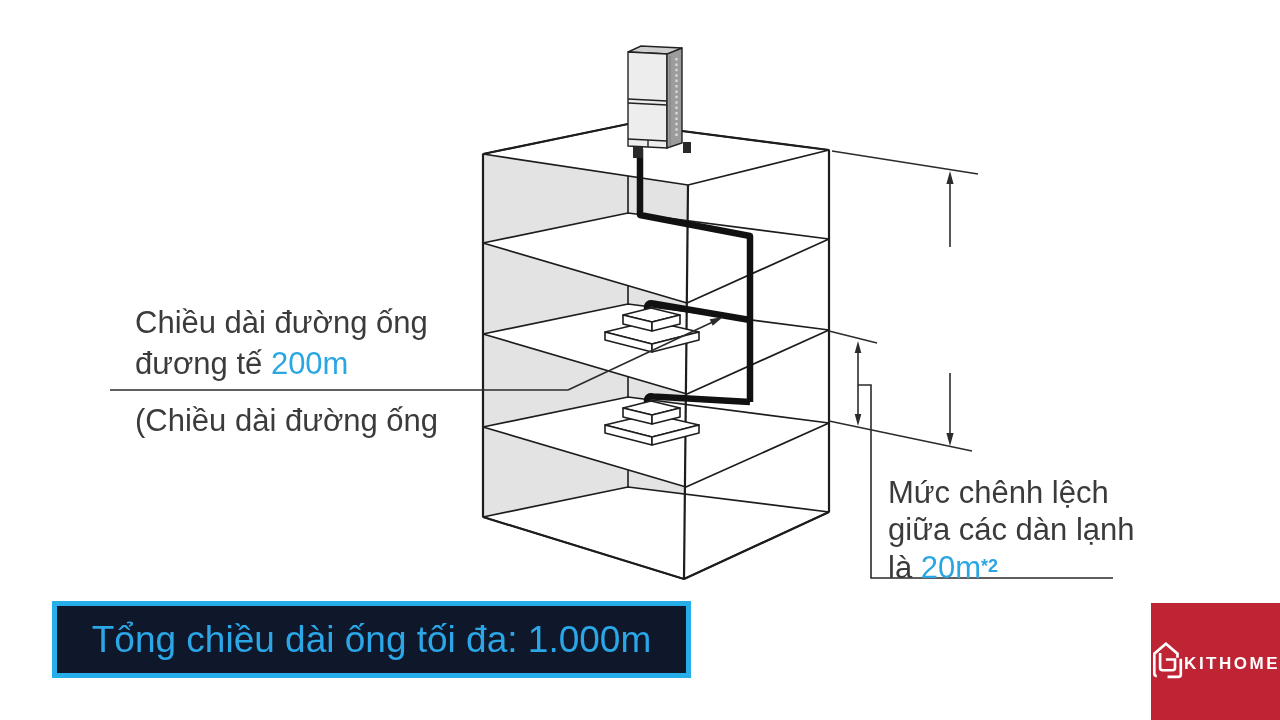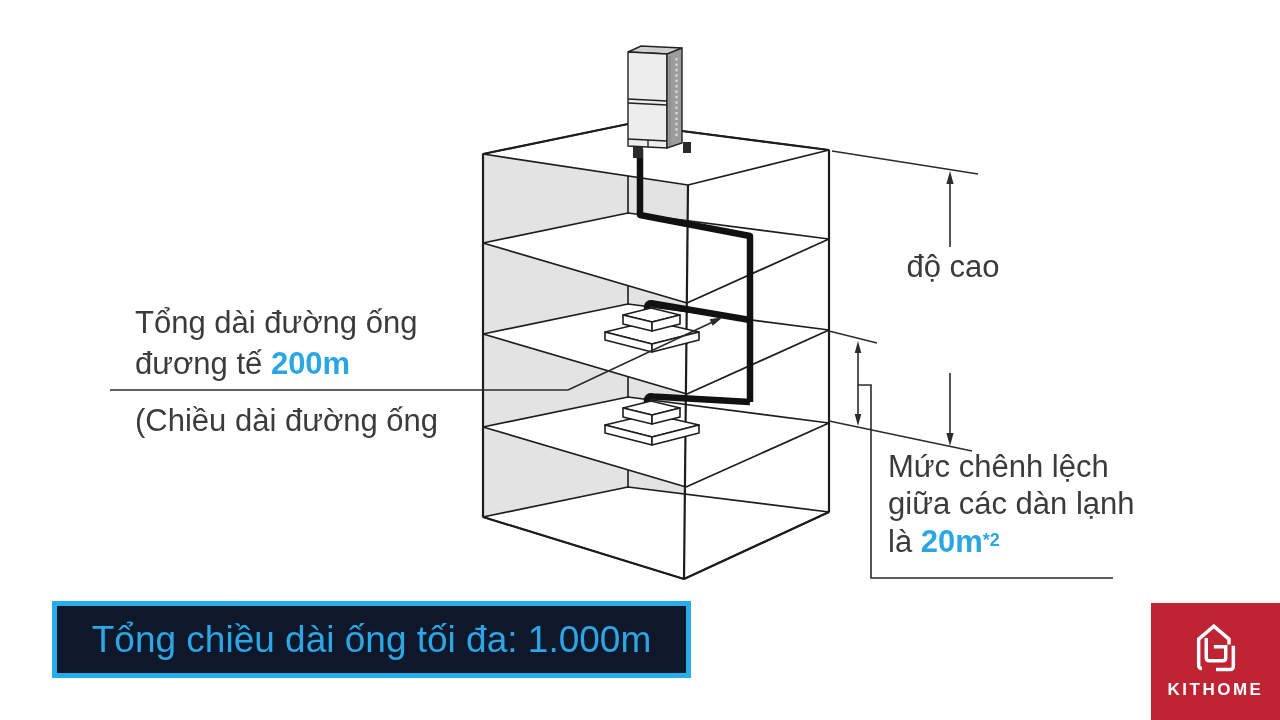--- a/index.html
+++ b/index.html
@@ -10,35 +10,35 @@
     --ink:#3b3b3b;
   }
   html,body{margin:0;padding:0;background:#fff;}
   .stage{
     position:relative;width:1280px;height:720px;background:#ffffff;
     font-family:"Liberation Sans","DejaVu Sans",sans-serif;
     overflow:hidden;color:var(--ink);
   }
   .stage svg.diagram{position:absolute;left:0;top:0;}
   .note{position:absolute;font-size:31px;line-height:41px;color:var(--ink);white-space:nowrap;}
-  .note .val{color:var(--accent-blue);font-weight:bold;}
+  .note .val{color:var(--accent-blue);font-weight:normal;}
   .note sup{color:var(--accent-blue);font-weight:bold;font-size:18px;vertical-align:6px;}
   .note-left1{left:135px;top:302px;}
   .note-left2{left:135px;top:400px;line-height:42px;text-align:center;}
   .note-height{left:833px;top:246px;width:240px;text-align:center;}
-  .note-indoor{left:888px;top:448px;line-height:37px;}
+  .note-indoor{left:888px;top:474px;line-height:37px;}
   .total-box{
     position:absolute;left:52px;top:601px;width:639px;height:77px;
     border:5px solid var(--box-border);box-sizing:border-box;background:#0f172a;
     display:flex;align-items:center;justify-content:center;
   }
   .total-box span{font-size:37px;color:var(--box-text);white-space:nowrap;}
   .logo{
     position:absolute;left:1151px;top:603px;width:129px;height:117px;
-    background:var(--logo-red);display:flex;flex-direction:column;
+    background:var(--logo-red);display:flex;flex-direction:row;
     align-items:center;justify-content:center;
   }
   .logo-text{
     color:#fff;font-size:17px;font-weight:bold;letter-spacing:2.5px;
     margin-top:4px;white-space:nowrap;
   }
   
   .ln{stroke:#1d1d1d;stroke-width:1.6;fill:none;}
   .ln2{stroke:#1d1d1d;stroke-width:2.2;fill:none;}
   .floor{fill:#ffffff;stroke:#1d1d1d;stroke-width:1.7;stroke-linejoin:round;}
@@ -138,30 +138,29 @@
     <polyline class="ann" points="858,385 871,385 871,578 1113,578"></polyline>
 
     <g>
       <line class="ann" x1="110" y1="390" x2="568" y2="390"></line>
       <line class="ann" x1="568" y1="390" x2="717" y2="320"></line>
       <polygon class="annhead" points="723,317 712.7,325.7 709.7,319.3"></polygon>
     </g>
   </svg>
 
   <div class="note note-left1">
-    <div><span>Tổng dài đường ống</span></div>
+    <div><span>Chiều dài đường ống</span></div>
     <div><span>đương tế </span><span class="val">200m</span></div>
   </div>
 
   <div class="note note-left2">
     <div><span>(Chiều dài đường ống</span></div>
   </div>
 
   <div class="note note-height">
-    <div><span>độ cao</span></div>
   </div>
 
   <div class="note note-indoor">
     <div><span>Mức chênh lệch</span></div>
     <div><span>giữa các dàn lạnh</span></div>
     <div><span>là </span><span class="val">20m</span><sup>*2</sup></div>
   </div>
 
   <div class="total-box">
     <span>Tổng chiều dài ống tối đa: 1.000m</span>

